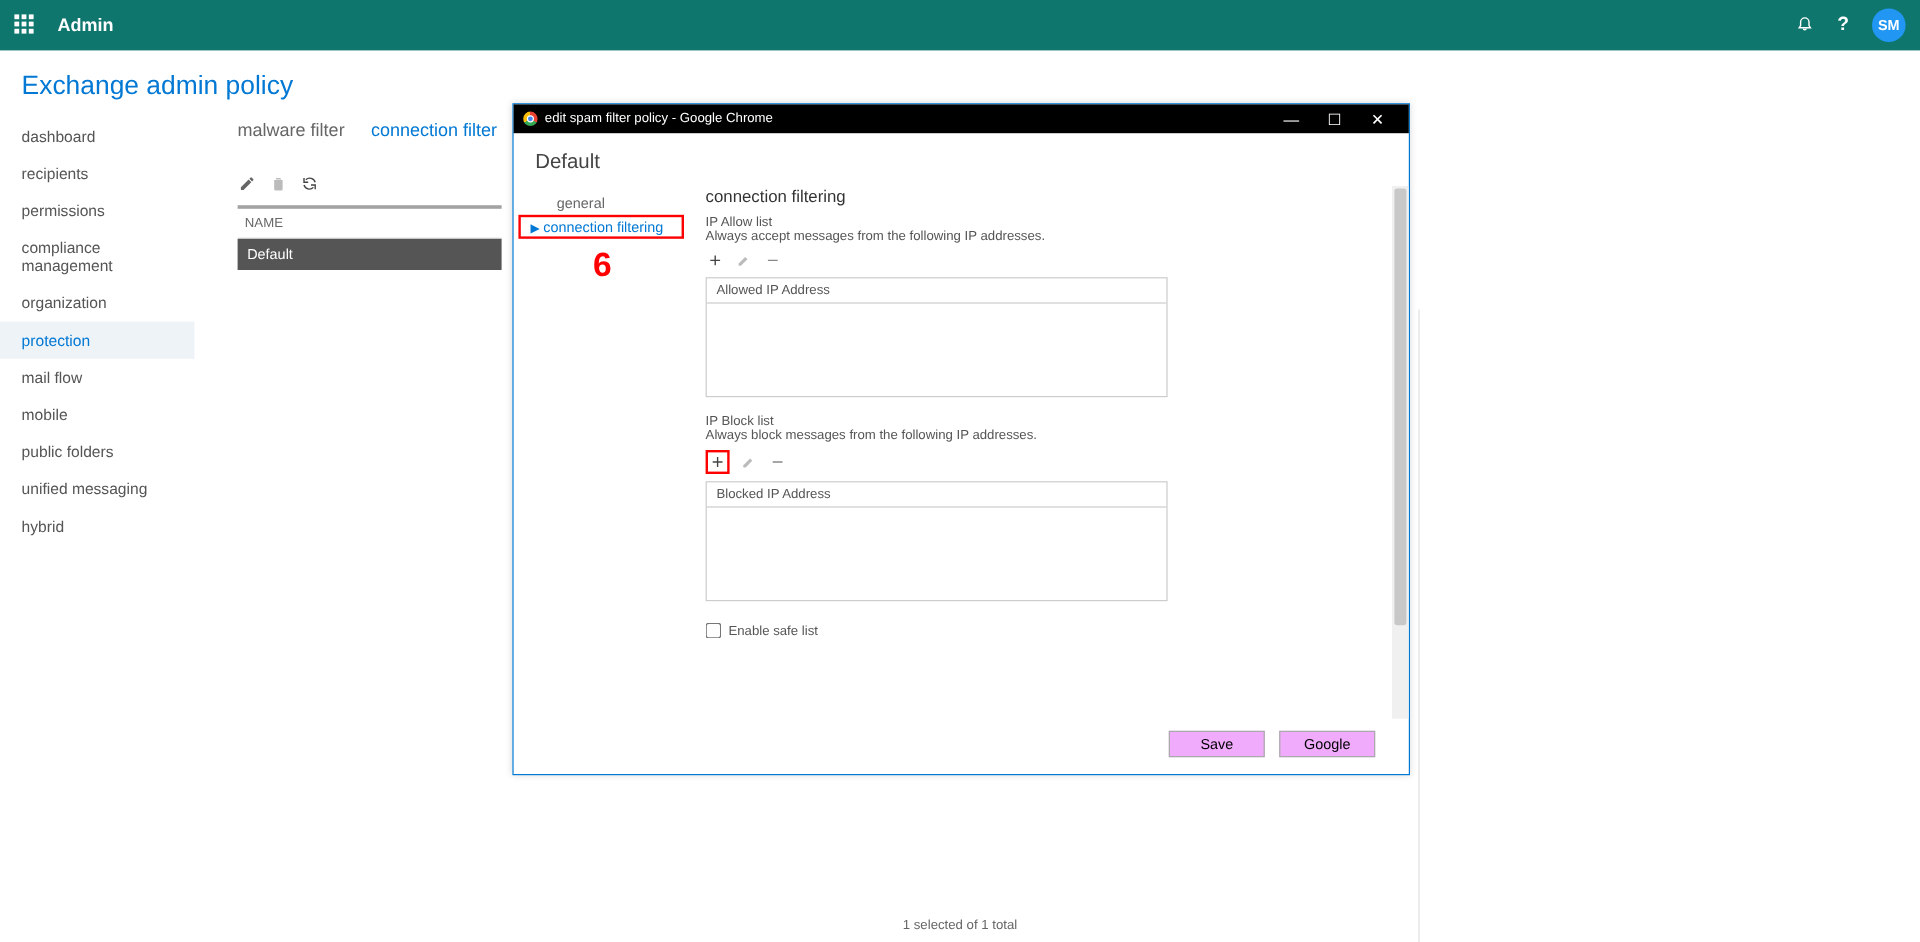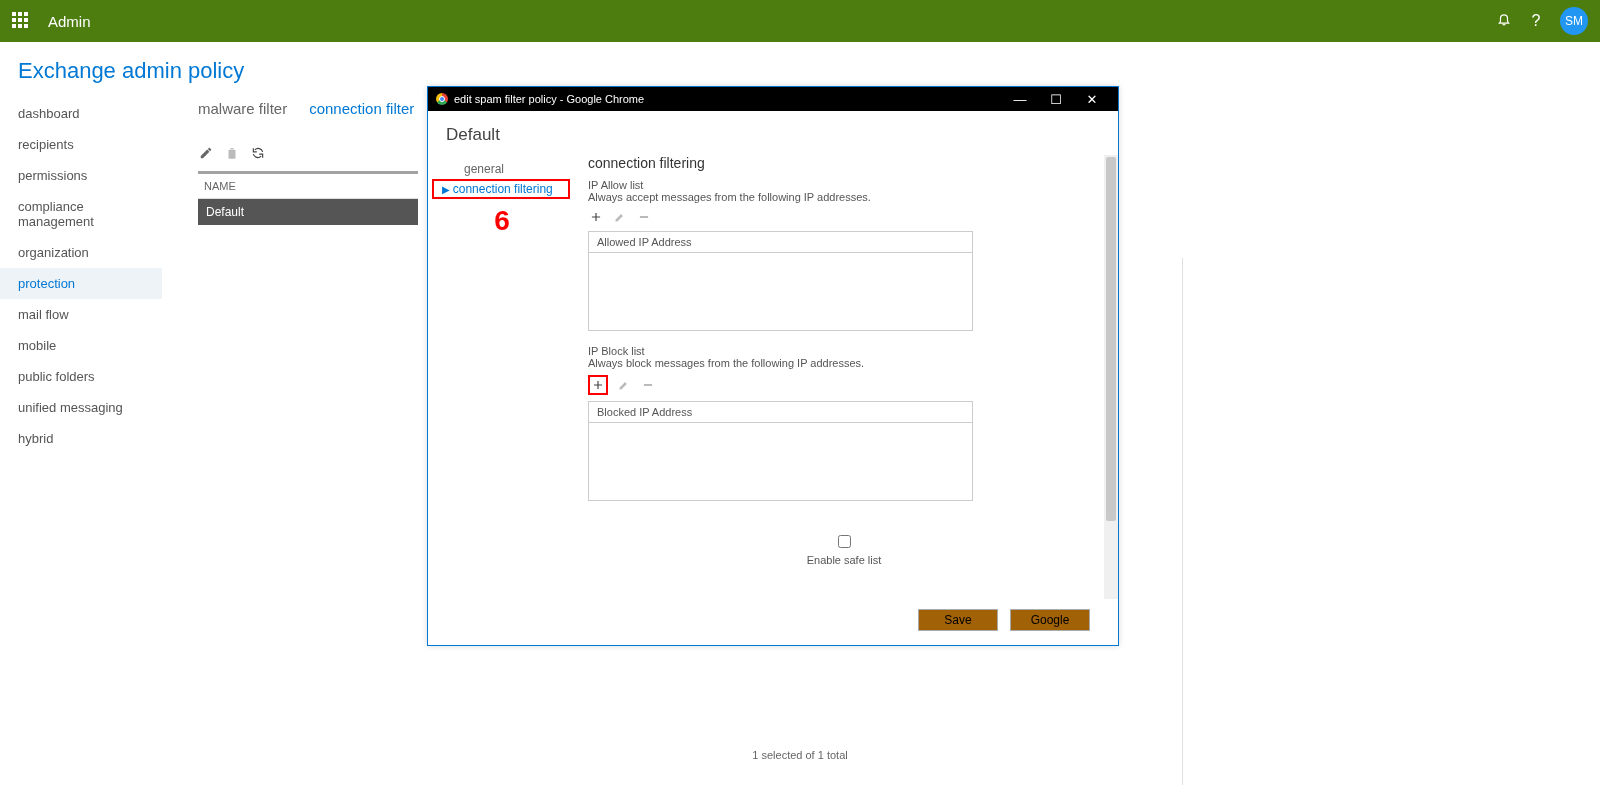--- a/index.html
+++ b/index.html
@@ -1,19 +1,19 @@
 <!DOCTYPE html>
 <html><head>
 <meta charset="utf-8">
 <style>
   * { box-sizing: border-box; margin: 0; padding: 0; }
   body { font-family: "Segoe UI", Arial, sans-serif; font-size: 13px; color: #333; background: #fff; overflow: hidden; width: 1600px; height: 785px; position: relative; }
 
   
-  .topbar { background: #4d7c0f; height: 42px; display: flex; align-items: center; padding: 0 12px; color: #fff; }
+  .topbar { background: #0f766e; height: 42px; display: flex; align-items: center; padding: 0 12px; color: #fff; font-weight: bold; }
   .waffle { width: 18px; height: 18px; display: grid; grid-template-columns: repeat(3,4px); grid-template-rows: repeat(3,4px); gap: 2px; cursor: pointer; }
   .waffle span { background: #fff; width: 4px; height: 4px; }
   .topbar .title { margin-left: 18px; font-size: 15px; }
   .topbar .spacer { flex: 1; }
   .topbar .ticon { width: 32px; text-align: center; font-size: 16px; cursor: pointer; }
   .avatar { width: 28px; height: 28px; border-radius: 50%; background: #2196f3; color: #fff; display: flex; align-items: center; justify-content: center; font-size: 12px; margin-left: 8px; cursor: pointer; }
 
   
   .page-header { padding: 16px 0 10px 18px; }
   .page-header h1 { color: #0078d4; font-weight: 400; font-size: 22px; }
@@ -31,24 +31,24 @@
 
   .toolbar { display: flex; gap: 10px; color: #555; margin-bottom: 10px; }
   .toolbar .ticon { width: 16px; height: 16px; cursor: pointer; display: flex; align-items: center; justify-content: center; }
 
   .grid-header { font-size: 11px; color: #666; padding: 6px 6px; border-bottom: 1px solid #ddd; }
   .grid-row { font-size: 12px; padding: 6px 8px; cursor: pointer; }
   .grid-row.selected { background: #555; color: #fff; }
 
   .divider-v { position: absolute; top: 164px; left: 1020px; width: 1px; height: 560px; background: #e0e0e0; }
 
-  .status-bar { position: absolute; bottom: 24px; left: 50%; transform: translateX(-50%); font-size: 11px; color: #666; }
-
-  
-  .popup { position: absolute; left: 427px; top: 86px; width: 692px; height: 560px; border: 1px solid #0078d4; background: #fff; box-shadow: 0 0 6px rgba(0,0,0,0.15); display: flex; flex-direction: column; }
+  .status-bar { position: absolute; bottom: 8px; left: 50%; transform: translateX(-50%); font-size: 11px; color: #666; }
+
+  
+  .popup { position: absolute; left: 427px; top: 86px; width: 748px; height: 560px; border: 1px solid #0078d4; background: #fff; box-shadow: 0 0 6px rgba(0,0,0,0.15); display: flex; flex-direction: column; }
   .popup-titlebar { background: #000; color: #fff; height: 24px; display: flex; align-items: center; padding: 0 8px; font-size: 11px; }
   .popup-titlebar .chrome-ico { width: 12px; height: 12px; margin-right: 6px; border-radius: 50%; background: conic-gradient(#ea4335 0 120deg,#34a853 120deg 240deg,#fbbc05 240deg 360deg); position: relative; }
   .popup-titlebar .chrome-ico::after { content:""; position:absolute; inset:3px; background:#4285f4; border-radius:50%; border:1px solid #fff;}
   .popup-titlebar .spacer { flex:1; }
   .popup-titlebar .wbtn { width: 36px; text-align:center; cursor:pointer; font-size: 13px;}
   .popup-addr { background: #fff; height: 28px; border-bottom: 1px solid #ddd; display:flex; align-items:center; padding: 0 10px; font-size: 11px; color:#555; gap:8px;}
   .popup-addr .lock { font-size: 11px; color:#555;}
   .popup-addr .url { flex:1; overflow:hidden; white-space:nowrap; text-overflow:ellipsis;}
   .popup-addr .translate { font-size:12px; color:#555; cursor:pointer;}
 
@@ -65,24 +65,24 @@
   .popup-right { flex:1; padding: 0 18px 0 12px; overflow-y:auto; position:relative;}
   .popup-right h3 { font-size: 14px; font-weight: 400; color:#333; margin-bottom: 8px;}
   .popup-right .lbl { font-size: 11px; color:#555; margin-top: 6px;}
   .popup-right .desc { font-size: 11px; color:#555; margin-bottom: 6px;}
   .iconrow { display:flex; gap:8px; margin: 6px 0; align-items:center;}
   .iconrow .ibtn { width:16px; height:16px; cursor:pointer; display:flex; align-items:center; justify-content:center; color:#555;}
   .iconrow .ibtn.boxed { border: 2px solid red; width:20px; height:20px;}
   .ipbox { border:1px solid #ccc; width: 385px; height: 100px; font-size:11px;}
   .ipbox .hdr { border-bottom:1px solid #ccc; padding: 4px 8px; color:#555;}
 
-  .popup-right .chk { margin-top: 34px; font-size: 11px; color:#555; display:flex; align-items:center; gap:6px;flex-direction:column;}
+  .popup-right .chk { margin-top: 18px; font-size: 11px; color:#555; display:flex; align-items:center; gap:6px;}
 
   .popup-footer { display:flex; justify-content:flex-end; gap:12px; padding: 10px 28px 14px 0;}
-  .popup-footer button { width: 80px; height: 22px; font-size: 12px; border:1px solid #aaa; background:#a16207; cursor:pointer;}
+  .popup-footer button { width: 80px; height: 22px; font-size: 12px; border:1px solid #aaa; background:#f0abfc; cursor:pointer;}
 
   .popup-scroll { position:absolute; right:0; top:0; bottom:0; width:14px; background:#f0f0f0;}
   .popup-scroll .thumb { position:absolute; left:2px; right:2px; top:2px; height:82%; background:#c8c8c8; border-radius:2px;}
 
   svg.ico { width:14px; height:14px; }
 </style>
 </head>
 <body>
 
 <div class="topbar">

